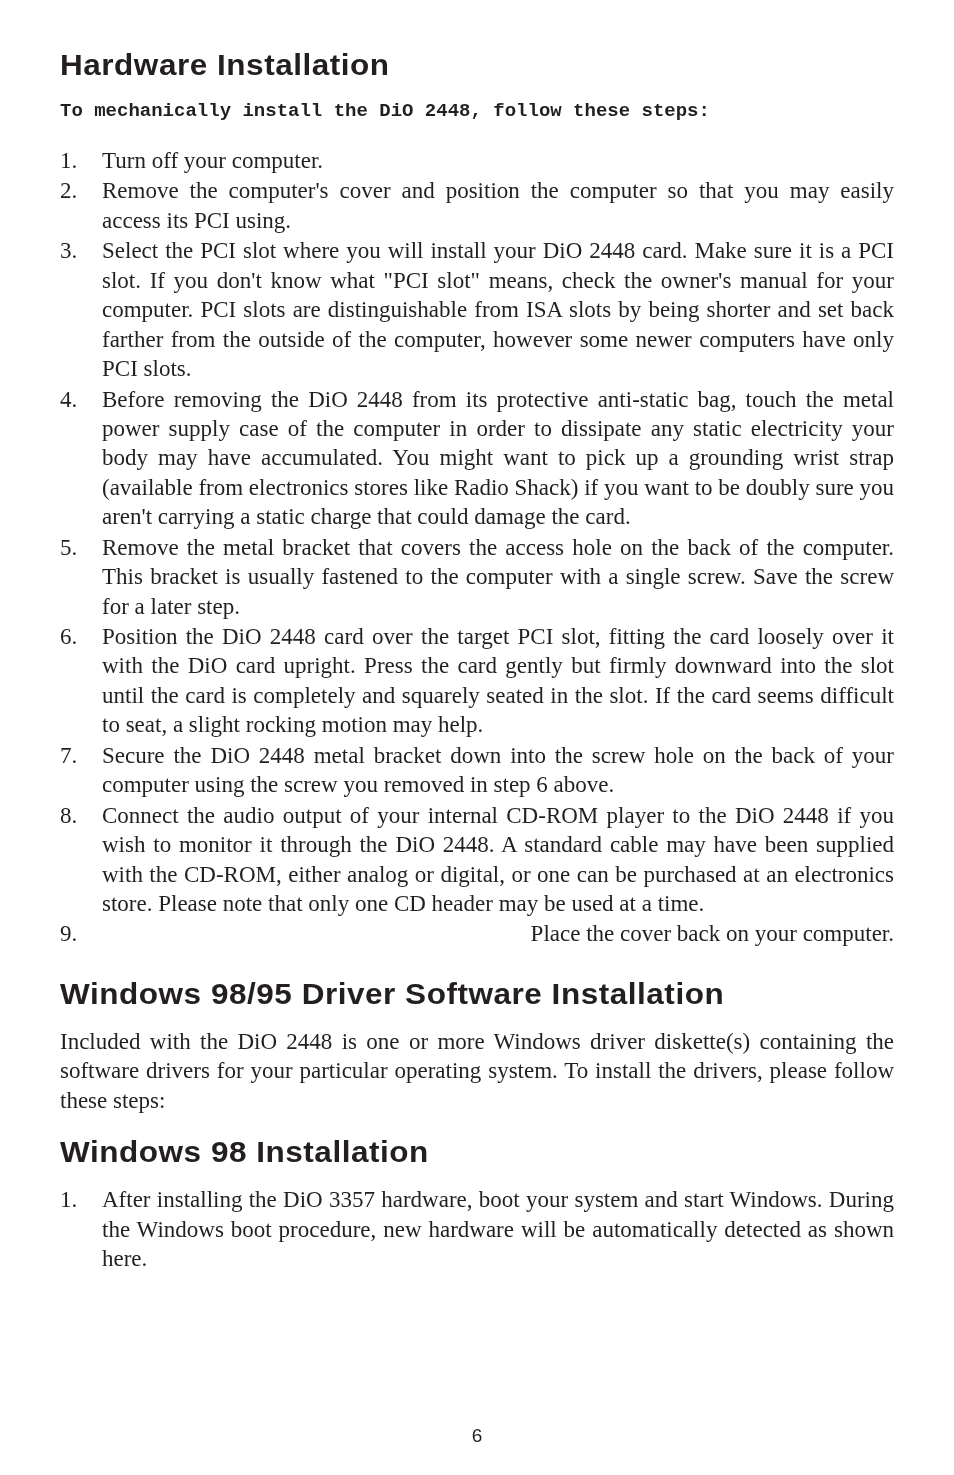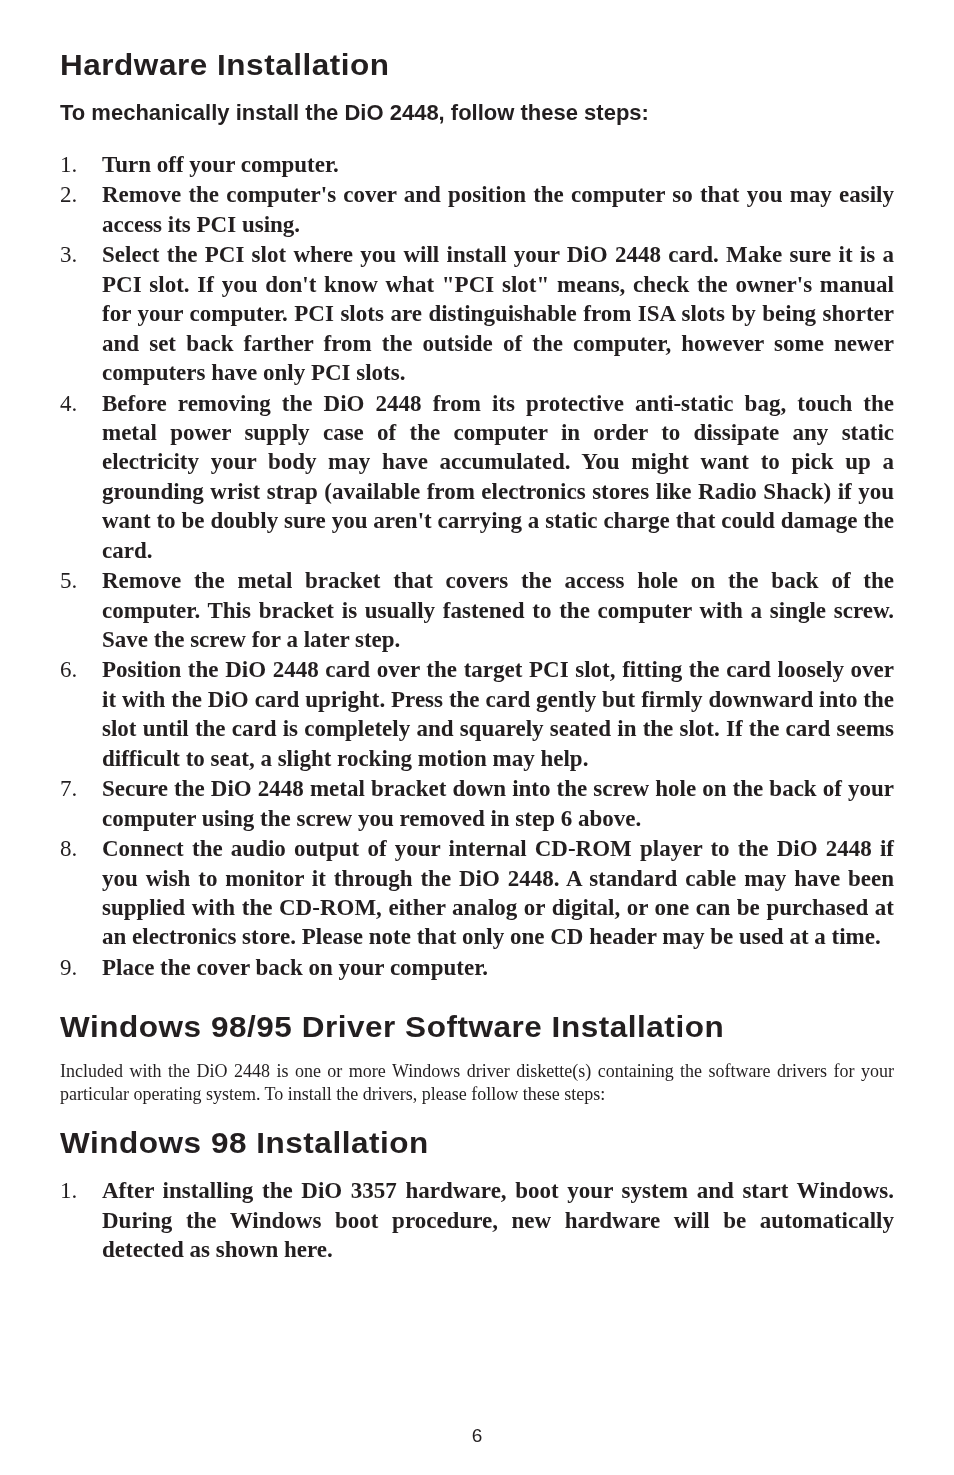--- a/index.html
+++ b/index.html
@@ -16,45 +16,44 @@
       font-family: "Arial Black", "Helvetica Neue", Arial, sans-serif;
       font-weight: 900;
       font-size: 30px;
       letter-spacing: 0.5px;
       color: #231f20;
       margin-bottom: 18px;
       transform: scaleX(1.05);
       transform-origin: left center;
     }
     .subheading-bold {
-      font-family: Liberation Sans, sans-serif;
+      font-family: Liberation Mono, monospace;
       font-weight: 700;
-      font-size: 22px;
+      font-size: 19px;
       margin-bottom: 24px;
     }
     .list {
       list-style: none;
       margin-bottom: 28px;
     }
     .list li {
       display: flex;
       font-size: 23px;
       line-height: 1.28;
       margin-bottom: 1px;
     }
     .list .num {
       flex: 0 0 42px;
     }
     .list .txt {
       flex: 1;
       text-align: justify;
-      font-weight: bold;
     }
     .para {
-      font-size: 18px;
+      font-size: 23px;
       line-height: 1.28;
       text-align: justify;
       margin-bottom: 20px;
     }
     .heading2 {
       font-family: "Arial Black", "Helvetica Neue", Arial, sans-serif;
       font-weight: 900;
       font-size: 30px;
       letter-spacing: 0.5px;
       color: #231f20;
@@ -109,21 +108,21 @@
   <li>
       <span class="num">7.</span>
       <span class="txt">Secure the DiO 2448 metal bracket down into the screw hole on the back of your computer using the screw you removed in step 6 above.</span>
     </li>
   <li>
       <span class="num">8.</span>
       <span class="txt">Connect the audio output of your internal CD-ROM player to the DiO 2448 if you wish to monitor it through the DiO 2448.  A standard cable may have been supplied with the CD-ROM, either analog or digital, or one can be purchased at an electronics store.  Please note that only one CD header may be used at a time.</span>
     </li>
   <li>
       <span class="num">9.</span>
-      <span class="txt" style="text-align:left">Place the cover back on your computer.</span>
+      <span class="txt" style="text-align:right">Place the cover back on your computer.</span>
     </li>
 </ol>
 
 <h2 class="heading2">Windows 98/95 Driver Software Installation</h2>
 
 <p class="para">Included with the DiO 2448 is one or more Windows driver diskette(s) containing the software drivers for your particular operating system.  To install the drivers, please follow these steps:</p>
 
 <h2 class="heading2">Windows 98 Installation</h2>
 
 <ol class="list" style="margin-bottom:0">

